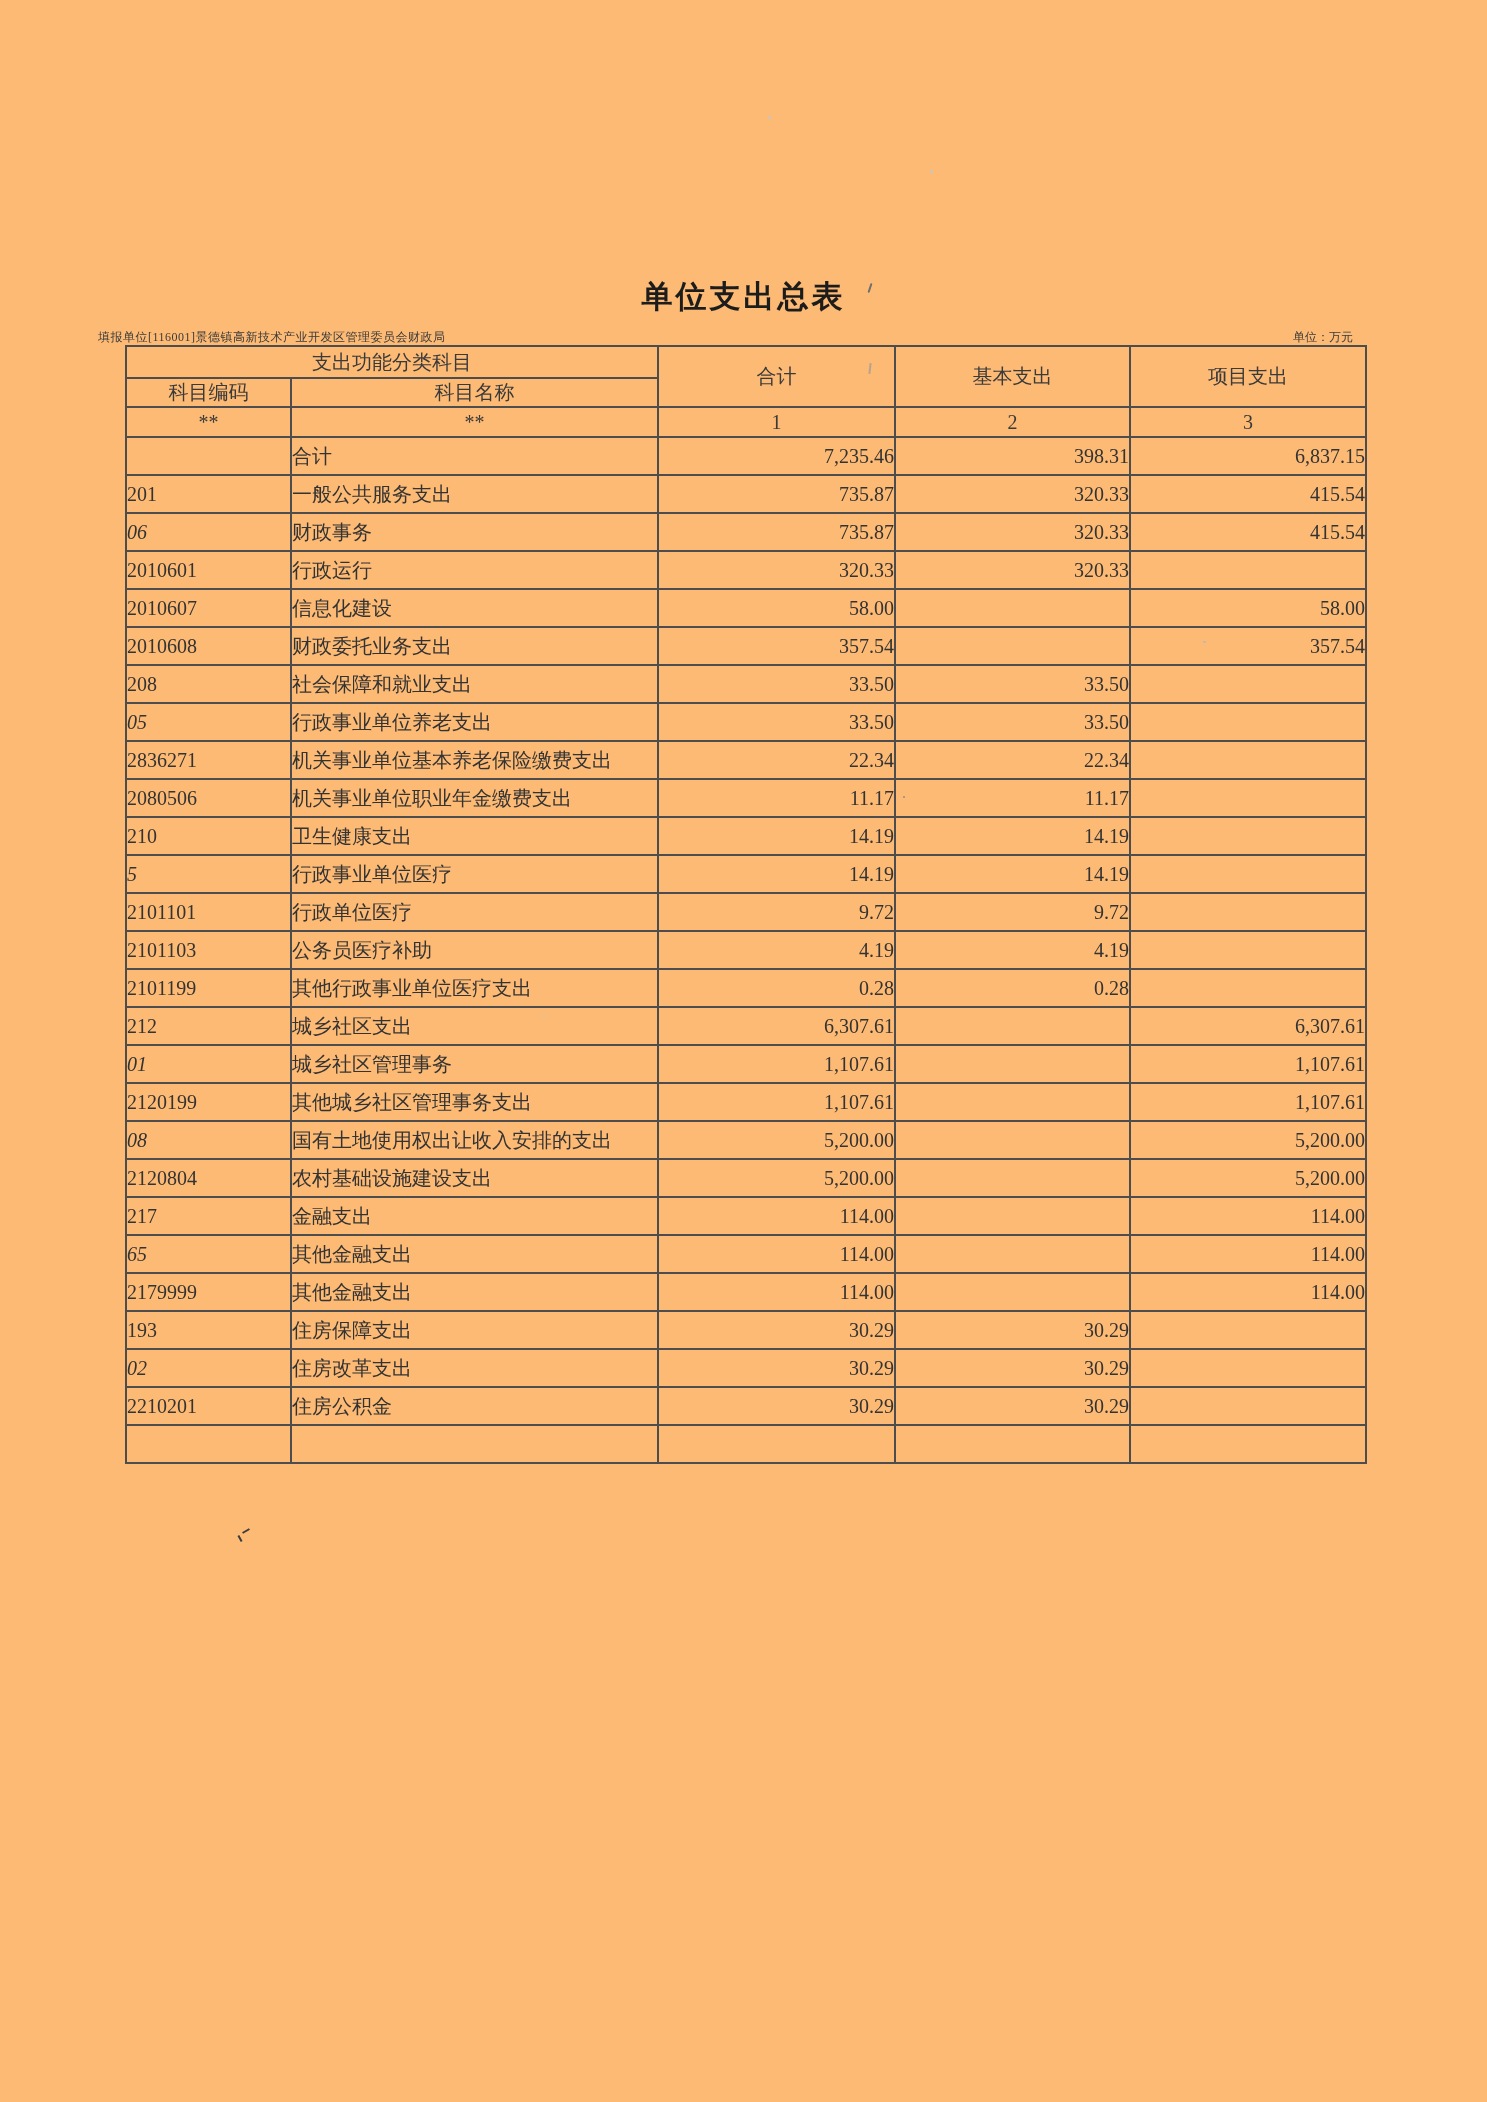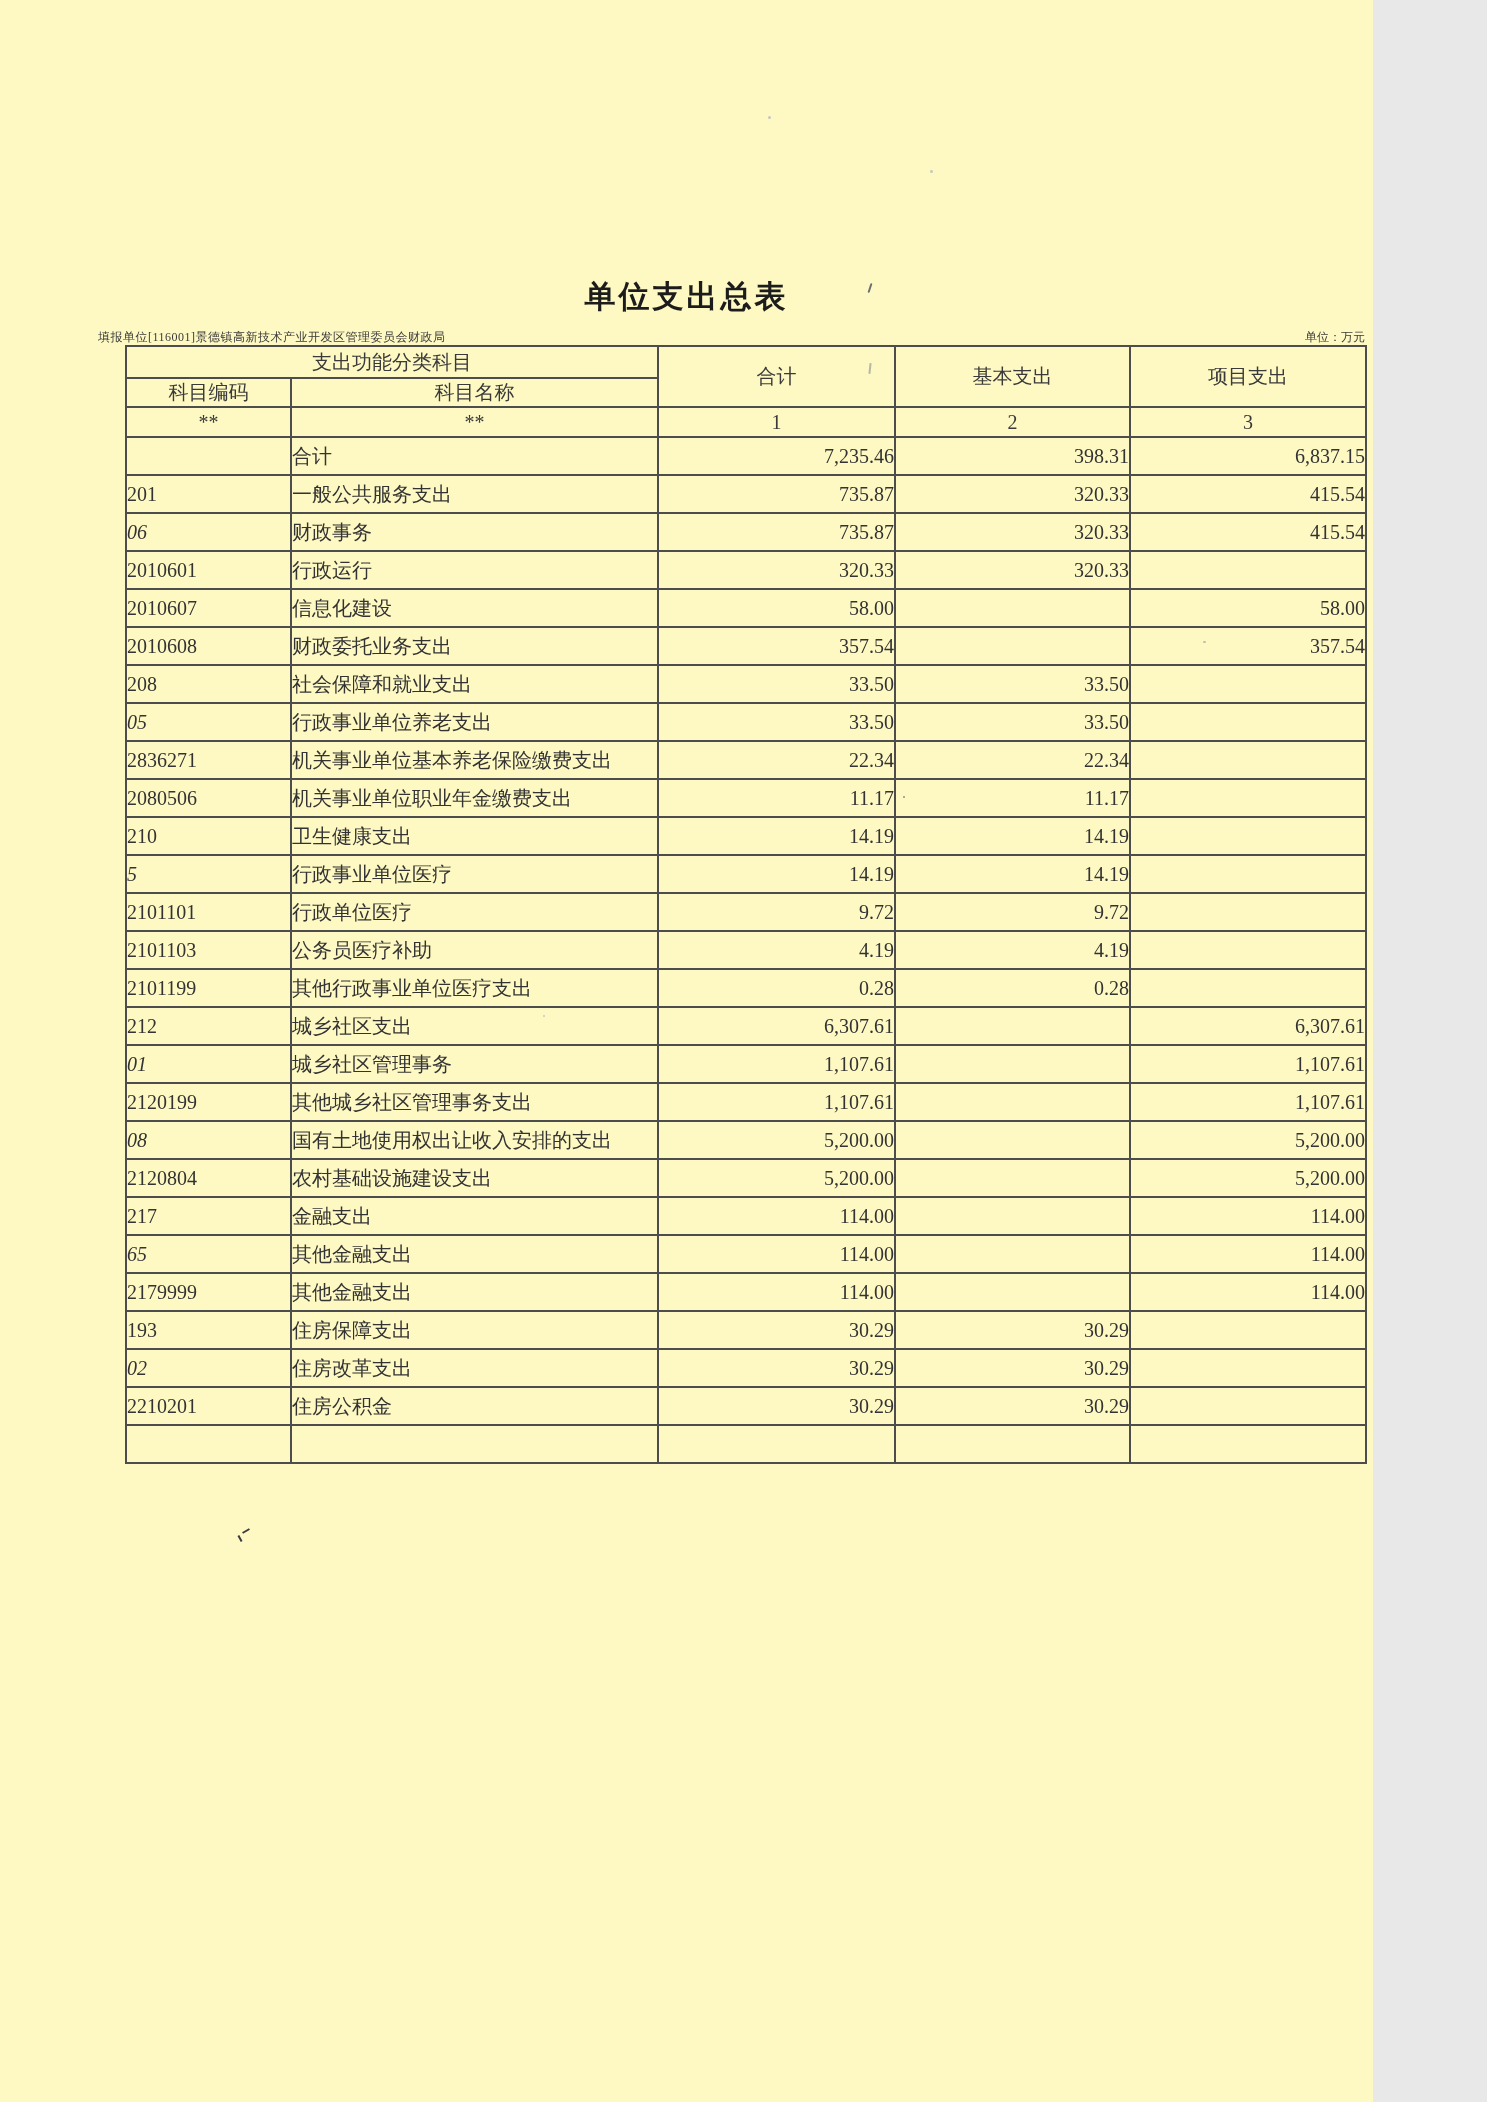--- a/index.html
+++ b/index.html
@@ -2,23 +2,23 @@
 <html><head>
 <meta charset="utf-8">
 <style>
   html, body {
     margin: 0;
     padding: 0;
     background: #e8e8e8;
   }
   .page {
     position: relative;
-    width: 1373px;
+    width: 1487px;
     height: 2102px;
-    background: #fef9c3;
+    background: #fdba74;
     overflow: hidden;
     font-family: "Liberation Serif", "DejaVu Serif", serif;
     color: #2e2e2e;
   }
   .page-title {
     position: absolute;
     top: 276px;
     left: 0;
     width: 100%;
     text-align: center;
@@ -39,21 +39,21 @@
   }
   .reporting-unit {
     position: absolute;
     left: 0;
     top: 0;
     white-space: nowrap;
     letter-spacing: 0.5px;
   }
   .unit-label {
     position: absolute;
-    right: 0;
+    right: 12px;
     top: 0;
     white-space: nowrap;
   }
   table.main {
     position: absolute;
     left: 125px;
     top: 345px;
     width: 1240px;
     border-collapse: collapse;
     table-layout: fixed;

